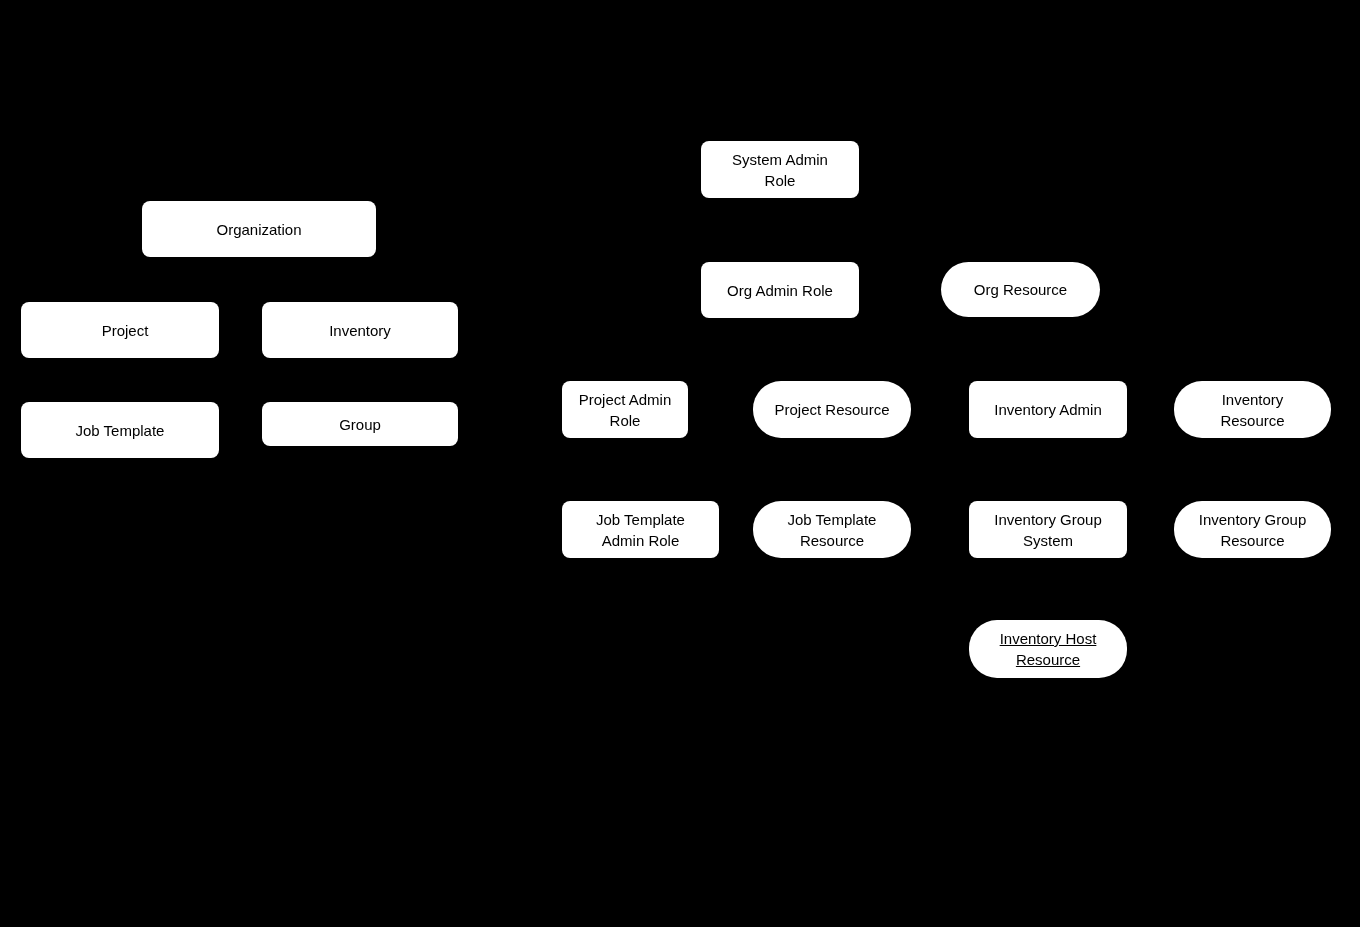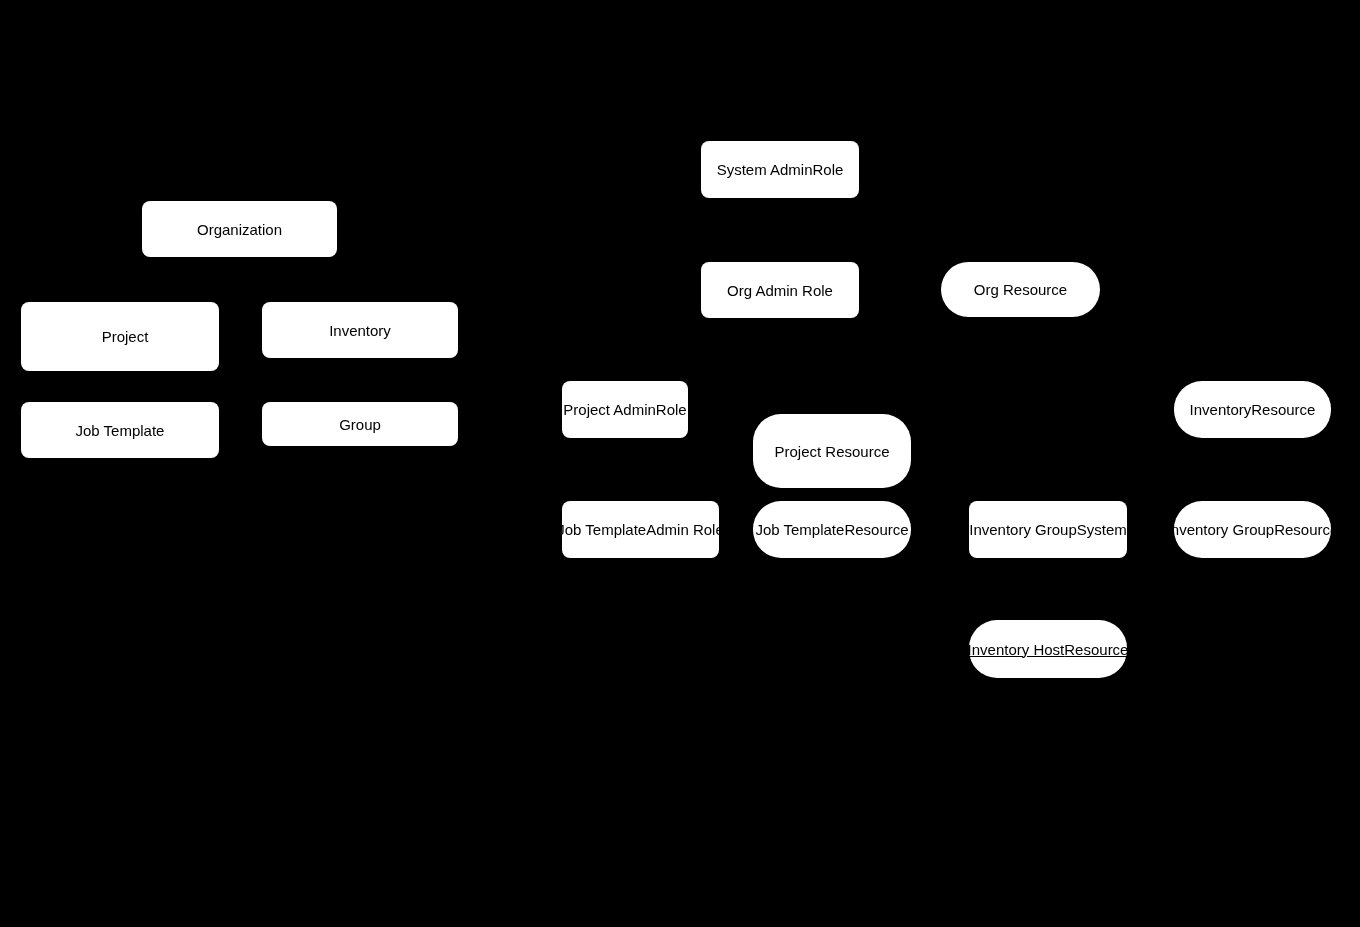--- a/index.html
+++ b/index.html
@@ -13,21 +13,21 @@
     height: 927px;
     background: var(--bg, #000000);
     overflow: hidden;
     font-family: "Liberation Sans", sans-serif;
   }
   .node {
     position: absolute;
     background: var(--node-fill, #ffffff);
     color: var(--node-text, #000000);
     display: flex;
-    flex-direction: row;
+    flex-direction: column;
     align-items: center;
     justify-content: center;
     text-align: center;
     font-size: 15px;
     line-height: 21px;
     box-sizing: border-box;
     padding: 2px 6px;
   }
   .node.rect {
     border-radius: 8px;
@@ -37,24 +37,24 @@
   }
   .node .line {
     display: block;
     white-space: nowrap;
   }
 </style>
 </head>
 <body style="background: rgb(0, 0, 0);">
 
 <div class="canvas" id="diagram-canvas" style="--bg: #000000; --node-fill: #ffffff; --node-text: #000000; width: 1360px; height: 927px;">
-    <div class="node rect" style="left: 142px; top: 201px; width: 195px; height: 56px; text-align: center;">
+    <div class="node rect" style="left: 142px; top: 201px; width: 234px; height: 56px; text-align: center;">
       <span class="line">Organization</span>
     </div>
-    <div class="node rect" style="left: 21px; top: 302px; width: 198px; height: 69px; padding-left: 16px;">
+    <div class="node rect" style="left: 21px; top: 302px; width: 198px; height: 56px; padding-left: 16px;">
       <span class="line">Project</span>
     </div>
     <div class="node rect" style="left: 262px; top: 302px; width: 196px; height: 56px;">
       <span class="line">Inventory</span>
     </div>
     <div class="node rect" style="left: 21px; top: 402px; width: 198px; height: 56px;">
       <span class="line">Job Template</span>
     </div>
     <div class="node rect" style="left: 262px; top: 402px; width: 196px; height: 44px;">
       <span class="line">Group</span>
@@ -66,22 +66,25 @@
     <div class="node pill" style="left: 941px; top: 262px; width: 159px; height: 55px;">
       <span class="line">Org Resource</span>
     </div>
     <div class="node rect" style="left: 701px; top: 262px; width: 158px; height: 56px;">
       <span class="line">Org Admin Role</span>
     </div>
     <div class="node rect" style="left: 562px; top: 381px; width: 126px; height: 57px;">
       <span class="line">Project Admin</span>
       <span class="line">Role</span>
     </div>
-    <div class="node pill" style="left: 753px; top: 381px; width: 158px; height: 74px; margin-top: 33px;">
+    <div class="node pill" style="left: 753px; top: 381px; width: 158px; height: 57px;">
       <span class="line">Project Resource</span>
+    </div>
+    <div class="node rect" style="left: 969px; top: 381px; width: 158px; height: 57px;">
+      <span class="line">Inventory Admin</span>
     </div>
     <div class="node pill" style="left: 1174px; top: 381px; width: 157px; height: 57px;">
       <span class="line">Inventory</span>
       <span class="line">Resource</span>
     </div>
     <div class="node rect" style="left: 562px; top: 501px; width: 157px; height: 57px;">
       <span class="line">Job Template</span>
       <span class="line">Admin Role</span>
     </div>
     <div class="node pill" style="left: 753px; top: 501px; width: 158px; height: 57px;">

